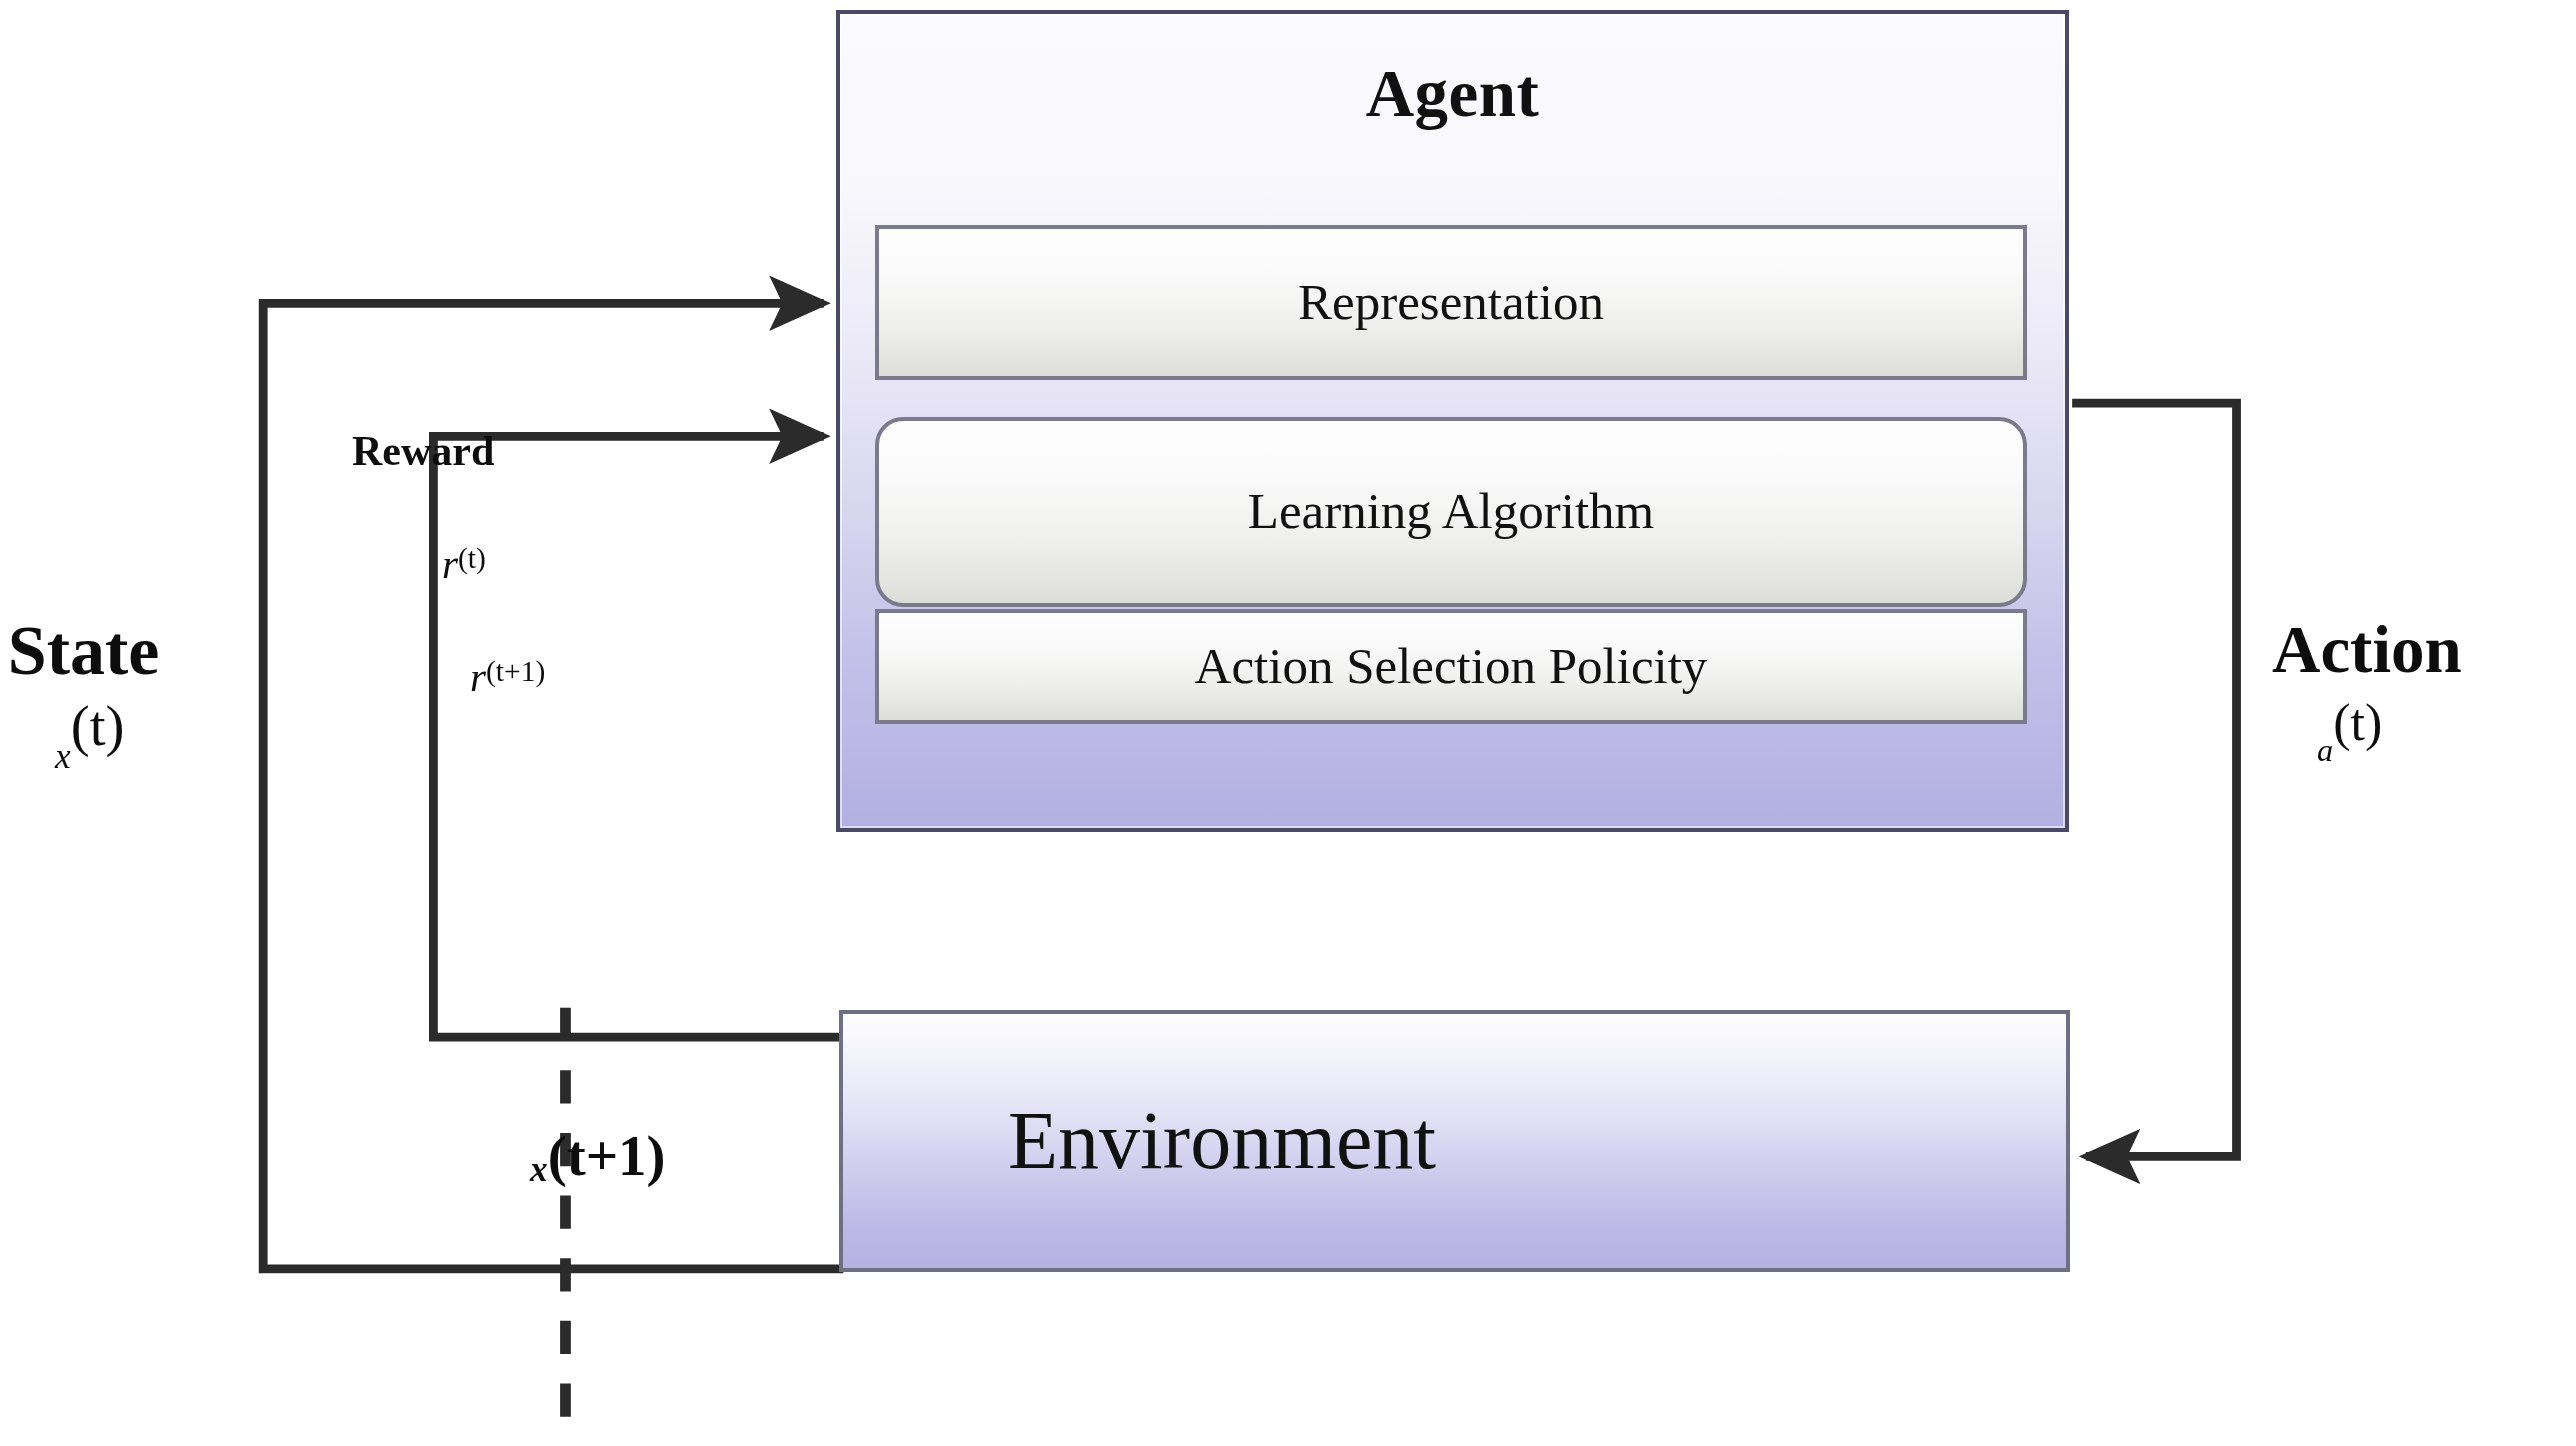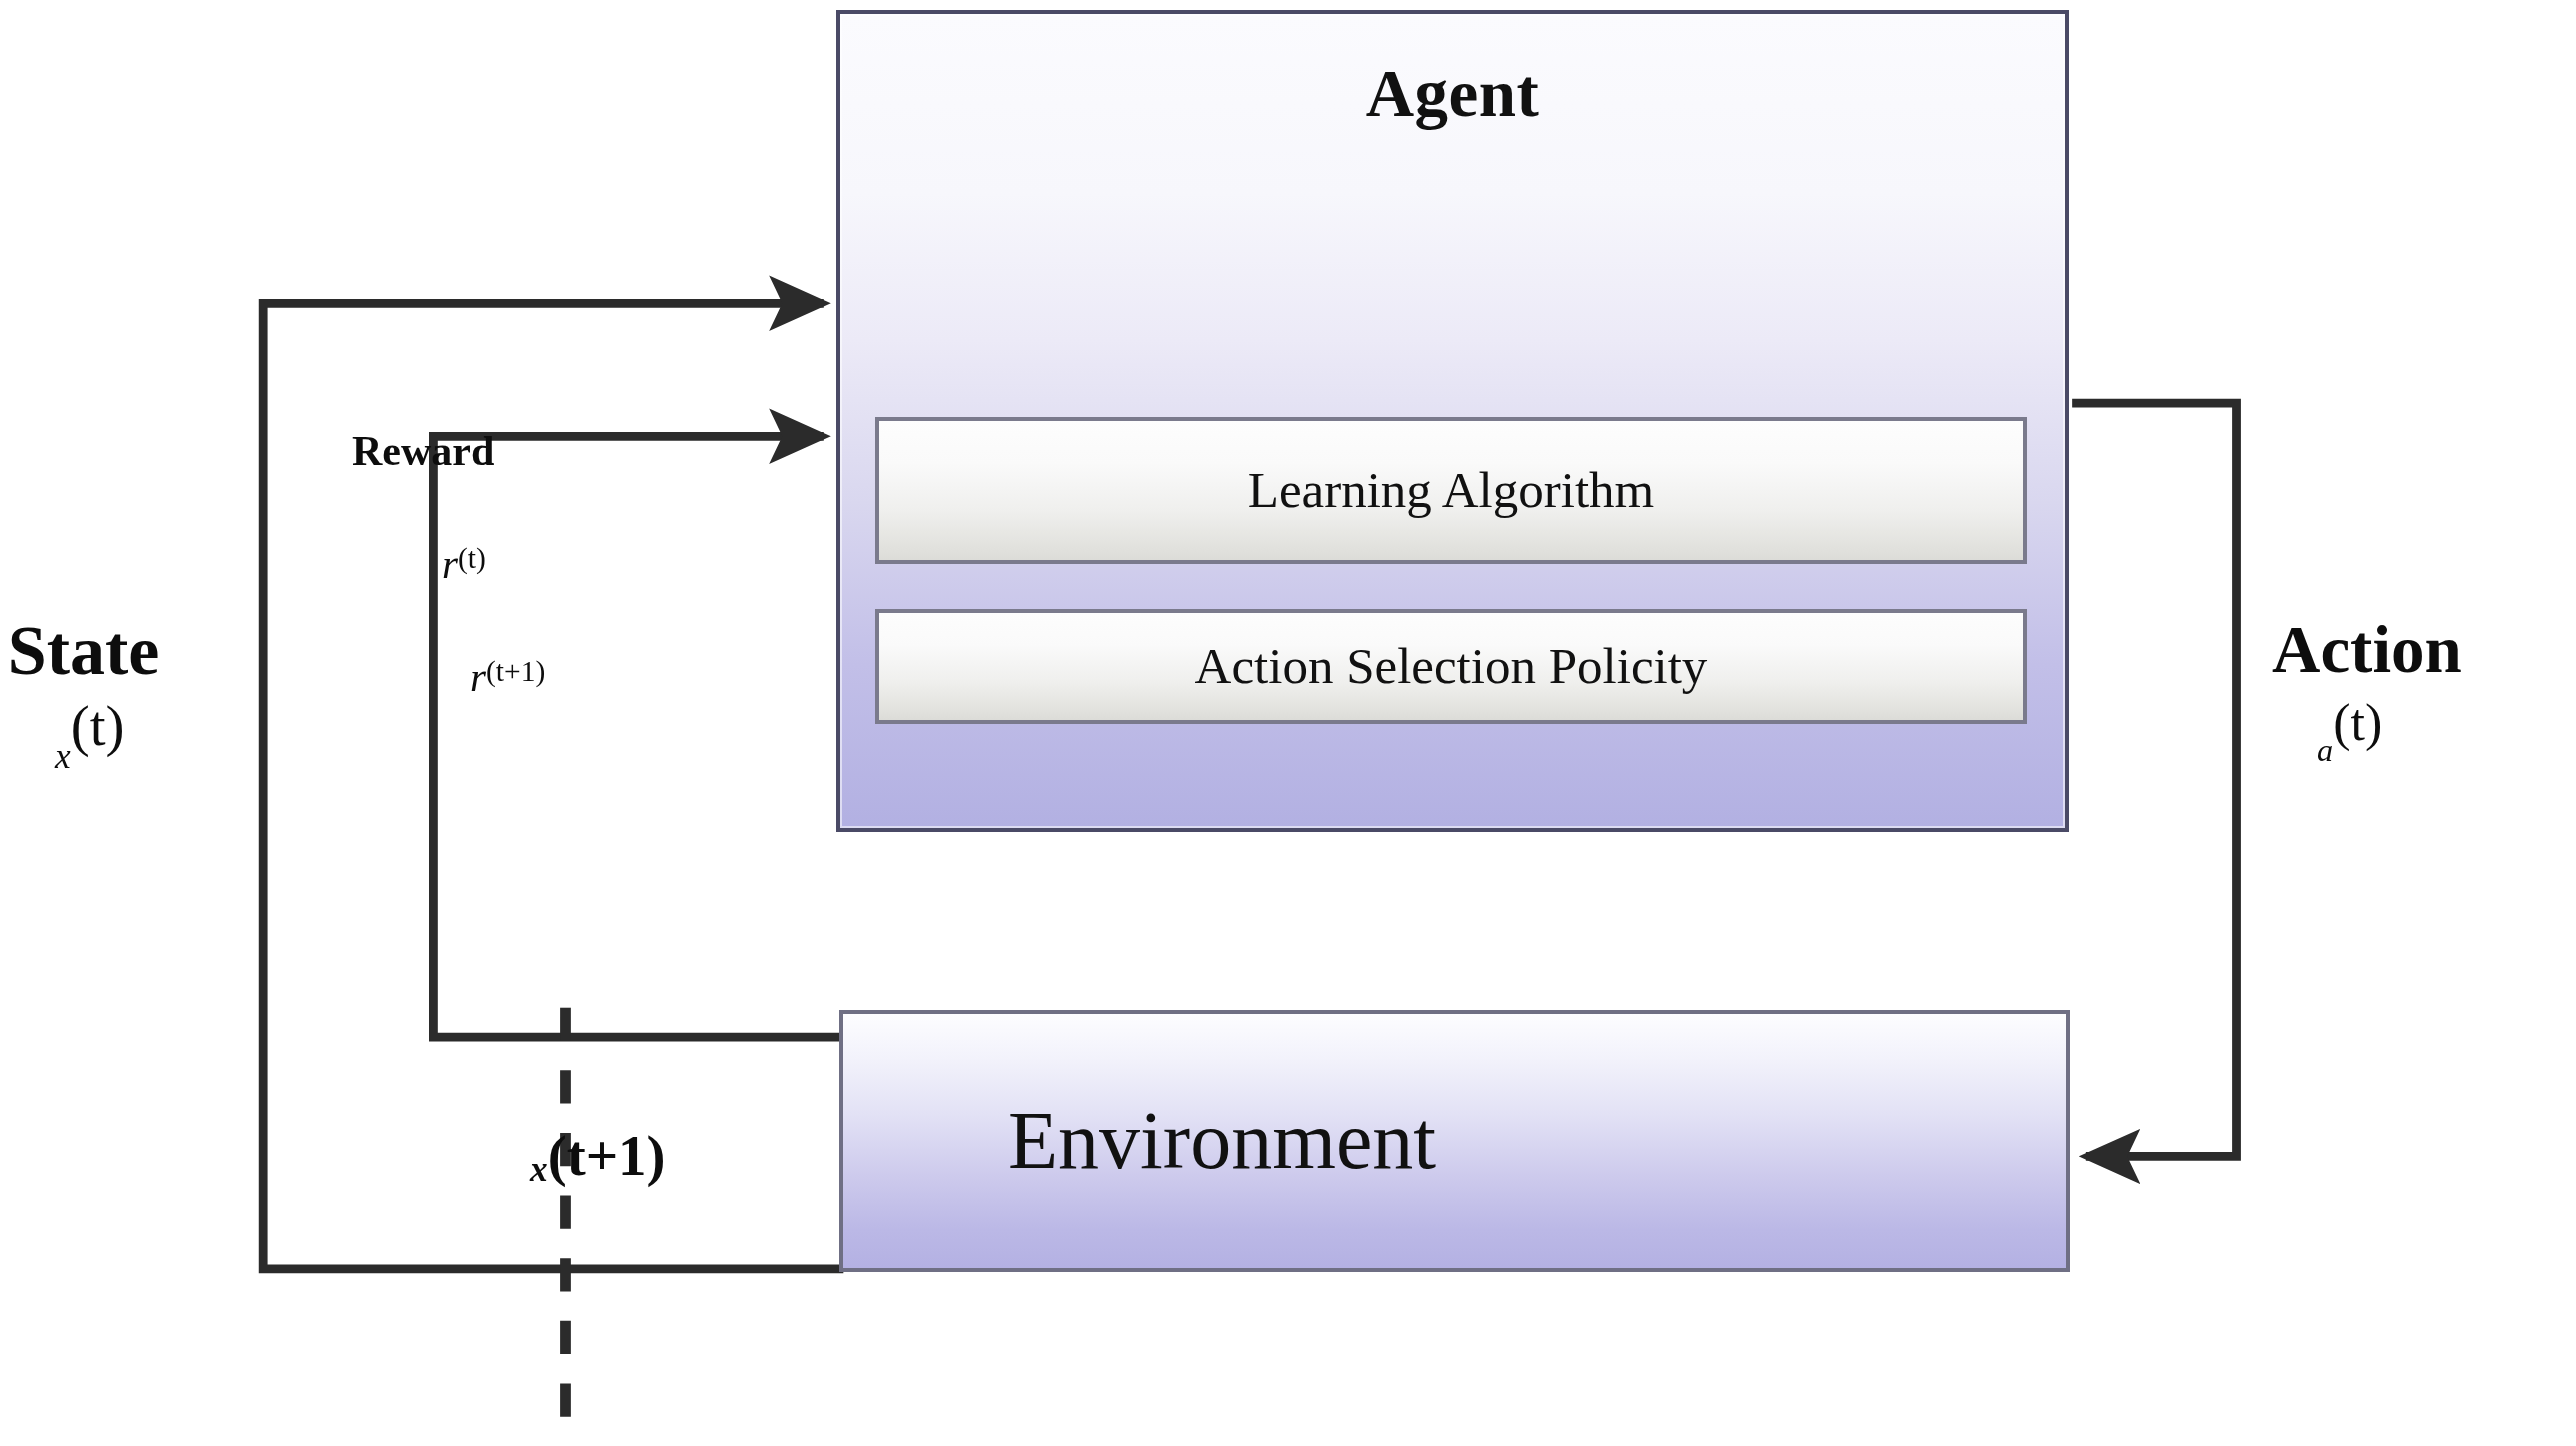--- a/index.html
+++ b/index.html
@@ -75,21 +75,21 @@
     align-items: center;
     justify-content: center;
   }
   .module-label {
     font-size: 51px;
     font-weight: normal;
     color: #111111;
     line-height: 1;
   }
   #module-representation { top: 211px; height: 155px; }
-  #module-learning       { top: 403px; height: 147px; }
+  #module-learning       { top: 403px; height: 190px; border-radius: 28px; }
   #module-policy         { top: 595px; height: 115px; }
 
   
   .environment-box {
     position: absolute;
     left: 839px;
     top: 1010px;
     width: 1231px;
     height: 262px;
     box-sizing: border-box;
@@ -162,20 +162,23 @@
     <path d="M 862 1060 L 443 1060 L 443 446 L 842 446" fill="none" stroke="#2b2b2b" stroke-width="9" marker-end="url(#arrowhead)"></path>
 
     <path d="M 2118 412 L 2286 412 L 2286 1182 L 2132 1182" fill="none" stroke="#2b2b2b" stroke-width="9" marker-end="url(#arrowhead)"></path>
 
     <path d="M 578 1030 L 578 1472" fill="none" stroke="#2b2b2b" stroke-width="11" stroke-dasharray="34 30"></path>
   </svg>
 
   <div class="agent-box">
     <div class="agent-title">Agent</div>
 
+    <div class="module-box" id="module-representation">
+      <span class="module-label">Representation</span>
+    </div>
 
     <div class="module-box" id="module-learning">
       <span class="module-label">Learning Algorithm</span>
     </div>
 
     <div class="module-box" id="module-policy">
       <span class="module-label">Action Selection Policity</span>
     </div>
   </div>
 

